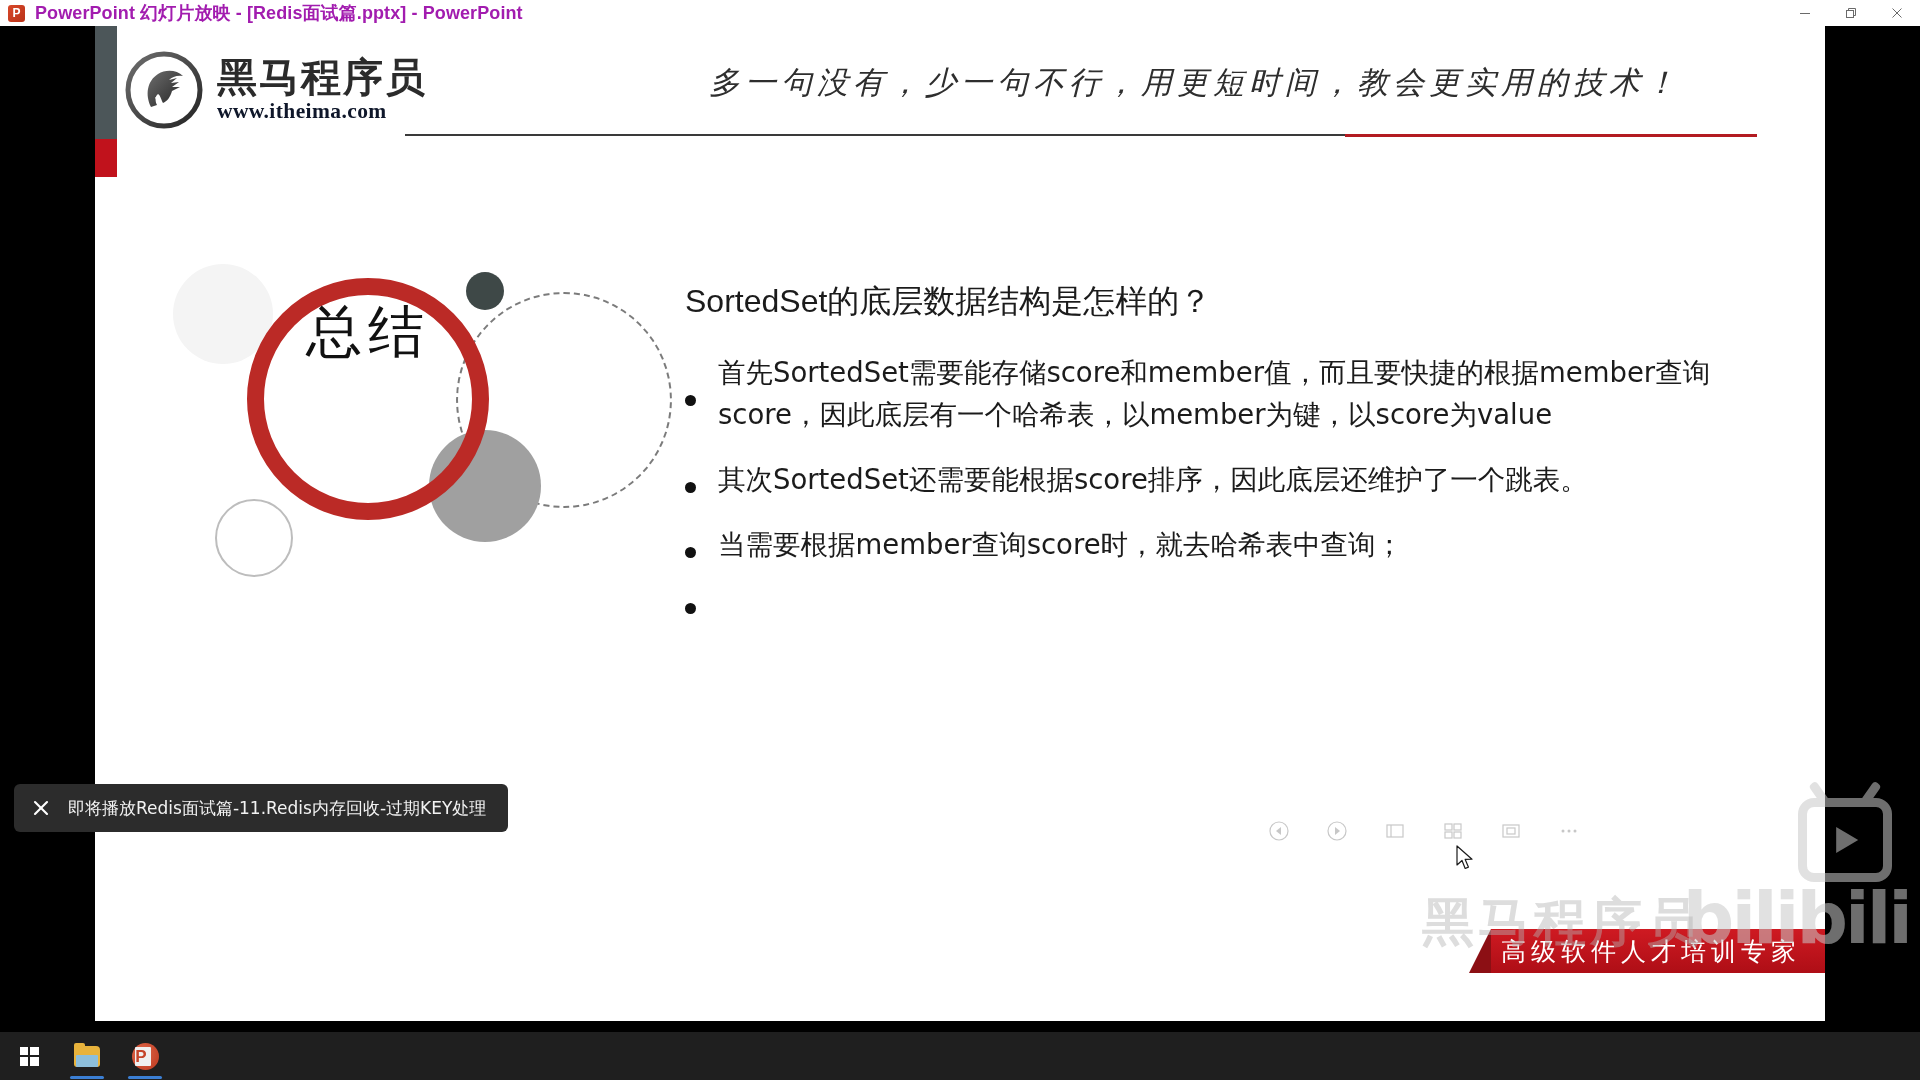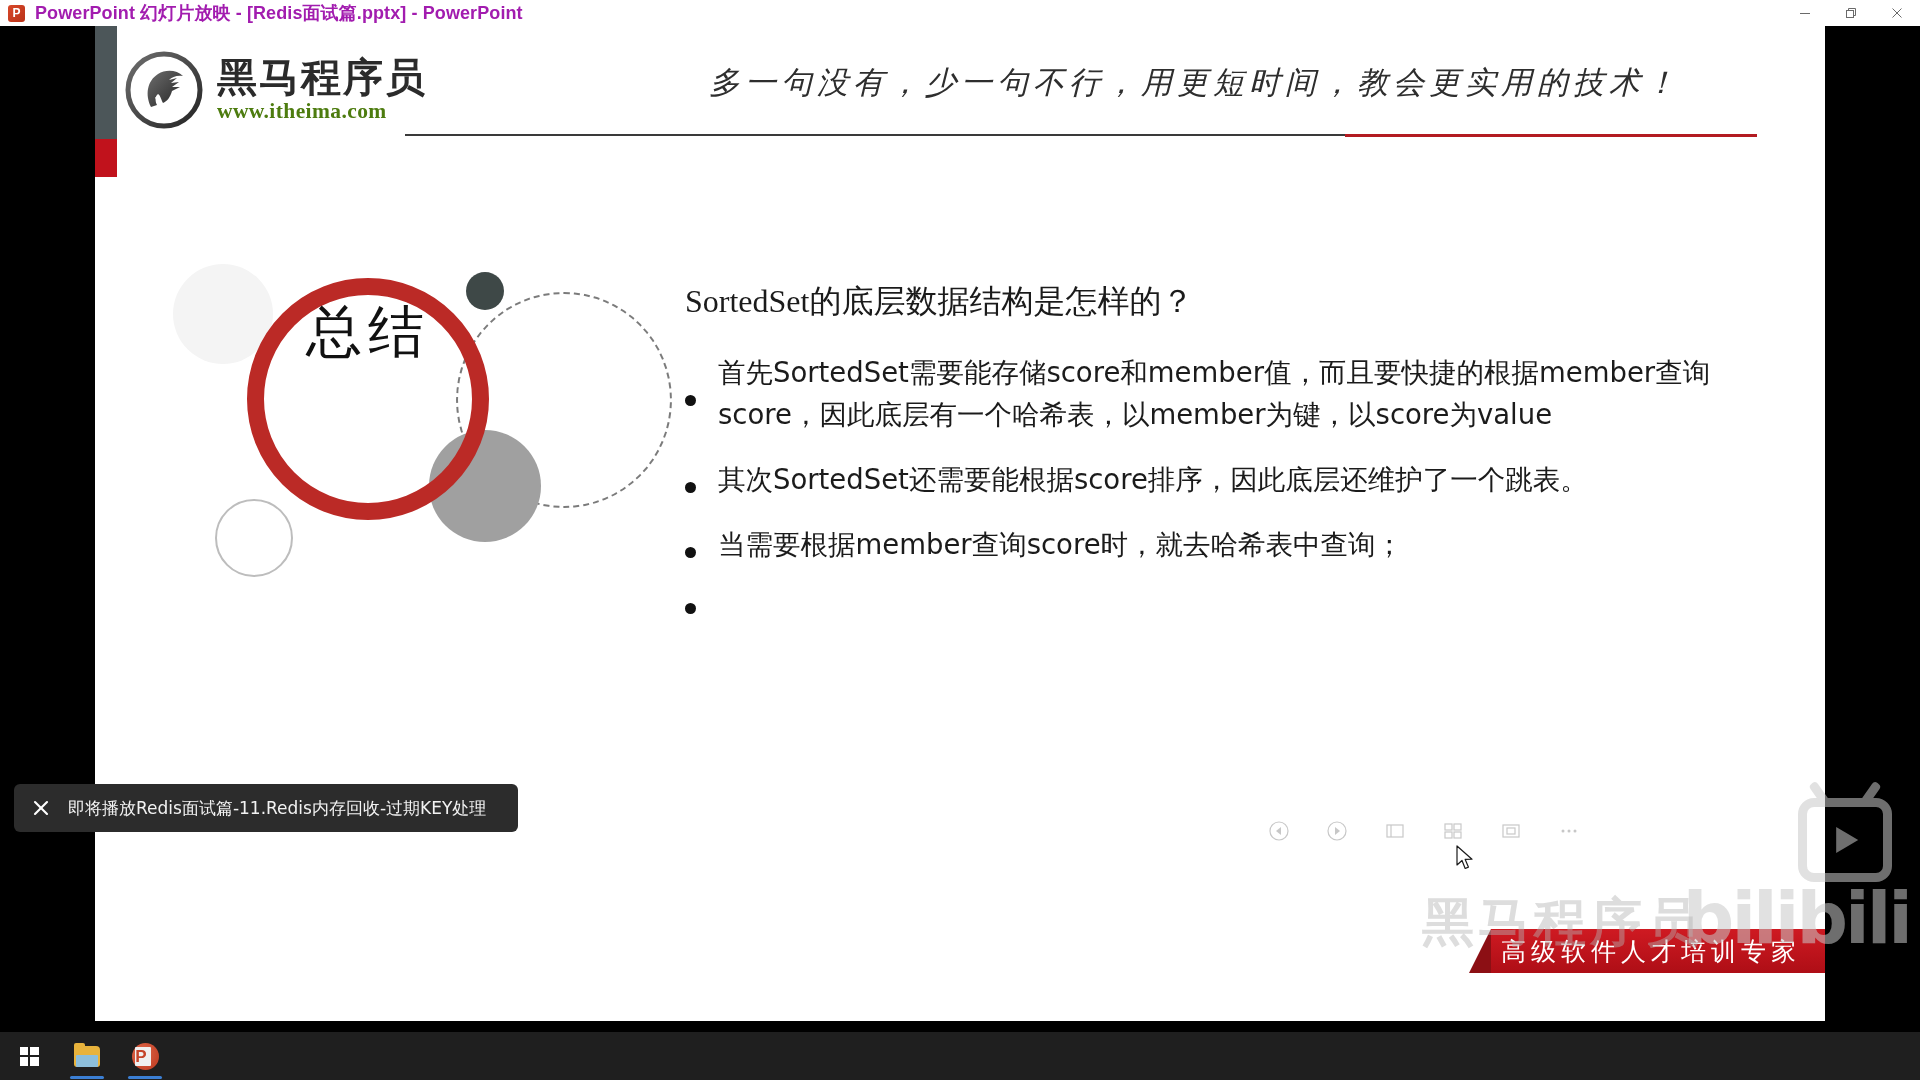--- a/index.html
+++ b/index.html
@@ -119,21 +119,21 @@
   #logo-cn {
     font-size: 40px;
     font-weight: bold;
     color: #2b2b2b;
     letter-spacing: 2px;
     line-height: 1.05;
     font-family: "DejaVu Sans", "Liberation Sans", sans-serif;
   }
   #logo-url {
     font-size: 21.5px;
-    color: #4d7c0f;
+    color: #0f172a;
     letter-spacing: .4px;
     margin-top: 1px;
     font-family: "Liberation Serif", "DejaVu Serif", serif;
     font-weight: bold;
   }
 
   
   #tagline {
     position: absolute;
     left: 540px; top: 36px;
@@ -209,21 +209,21 @@
   #content {
     position: absolute;
     left: 590px; top: 255px;
     width: 1060px;
   }
   #content-heading {
     font-size: 32px;
     color: #1b1b1b;
     line-height: 1.3;
     margin-bottom: 28px;
-    font-family: Liberation Serif, serif;
+    font-family: Liberation Sans, sans-serif;
   }
   .bullet-row {
     display: flex;
     align-items: center;
     margin-bottom: 22px;
   }
   .bullet-dot {
     flex: 0 0 auto;
     width: 11px; height: 11px;
     border-radius: 50%;
@@ -268,21 +268,21 @@
 
   
   #toast {
     position: absolute;
     left: 14px; bottom: 248px;
     height: 48px;
     background: #2c2c2c;
     border-radius: 6px;
     display: flex;
     align-items: center;
-    padding: 0 32px 0 16px;
+    padding: 0 22px 0 16px;
     z-index: 60;
   }
   #toast-close {
     width: 22px; height: 22px;
     margin-right: 16px;
     display: flex;
     align-items: center;
     justify-content: center;
     color: #ffffff;
     flex: 0 0 auto;

